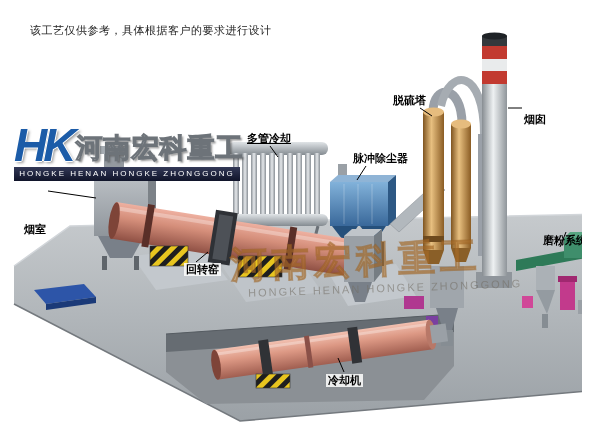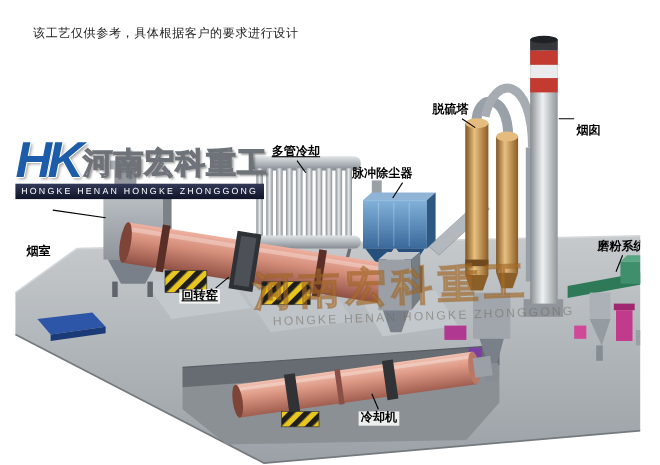--- a/index.html
+++ b/index.html
@@ -252,20 +252,20 @@
       <div class="logo-cn">河南宏科重工</div>
     </div>
     <div class="logo-bar">HONGKE HENAN HONGKE ZHONGGONG</div>
   </div>
 
   <div class="watermark-cn">河南宏科重工</div>
   <div class="watermark-en">HONGKE HENAN HONGKE ZHONGGONG</div>
 
   <div class="label" style="left:24px;top:183px;margin-top:40px;">烟室</div>
   <div class="label" style="left:247px;top:132px;text-decoration:underline;">多管冷却</div>
-  <div class="label" style="left:320px;top:152px;font-family:Liberation Serif, serif;">脉冲除尘器</div>
+  <div class="label" style="left:353px;top:152px;font-family:Liberation Serif, serif;">脉冲除尘器</div>
   <div class="label" style="left:393px;top:94px;">脱硫塔</div>
   <div class="label" style="left:524px;top:100px;margin-top:13px;">烟囱</div>
-  <div class="label" style="left:543px;top:218px;">磨粉系统</div>
-  <div class="label boxed" style="left:163px;top:263px;text-decoration:underline;">回转窑</div>
+  <div class="label" style="left:543px;top:234px;">磨粉系统</div>
+  <div class="label boxed" style="left:184px;top:263px;">回转窑</div>
   <div class="label boxed" style="left:326px;top:374px;">冷却机</div>
 
 </div>
 
 </body></html>

